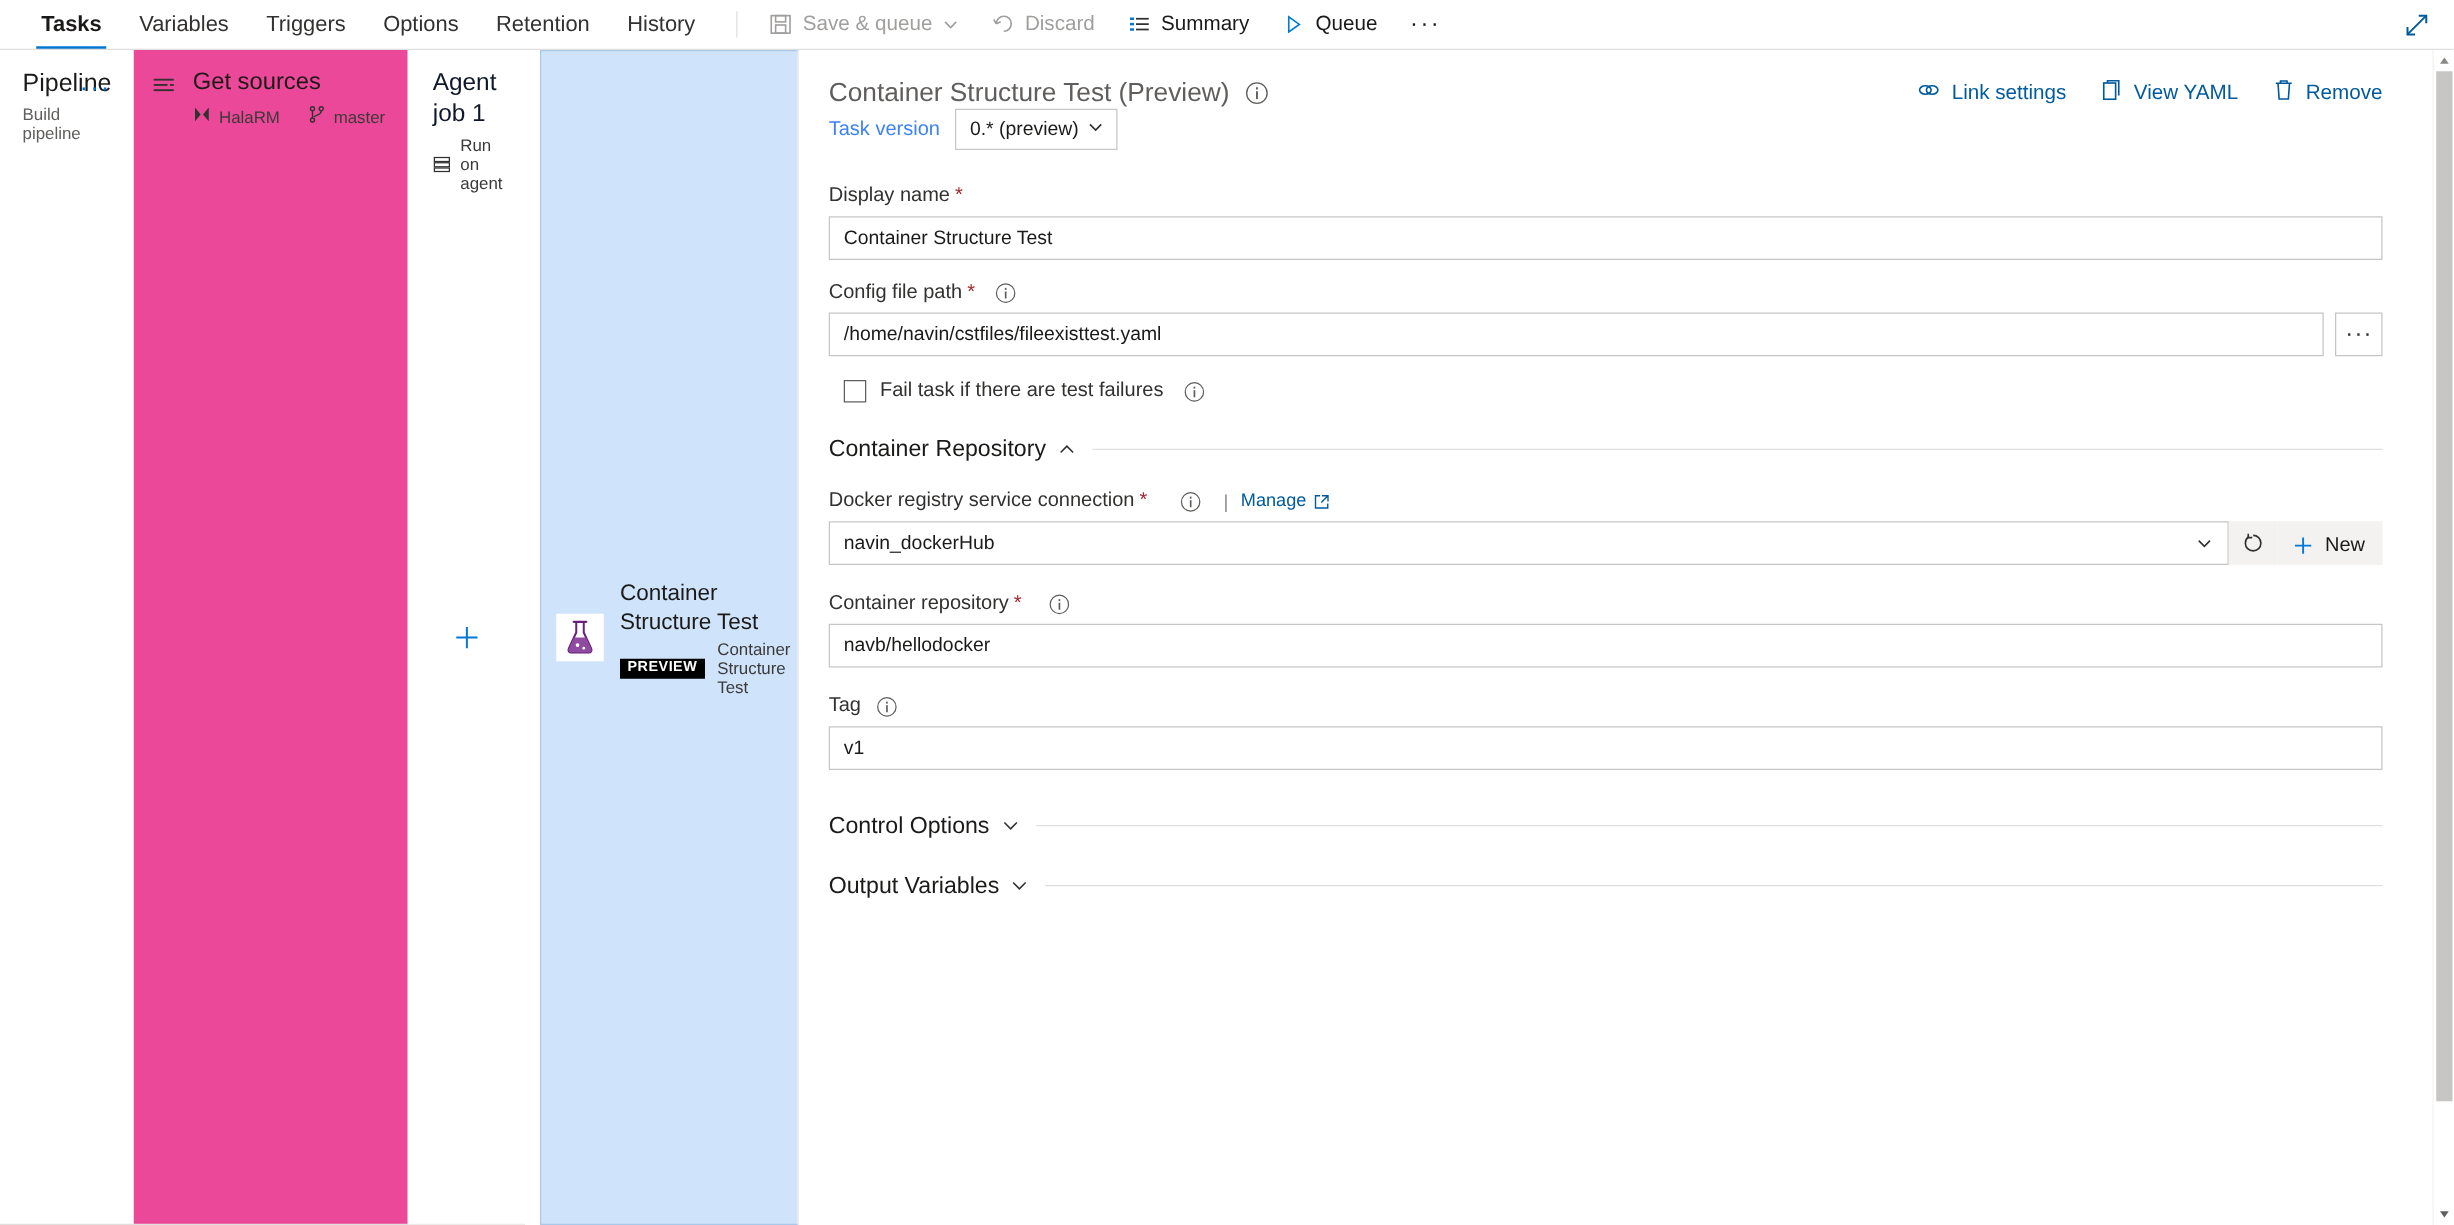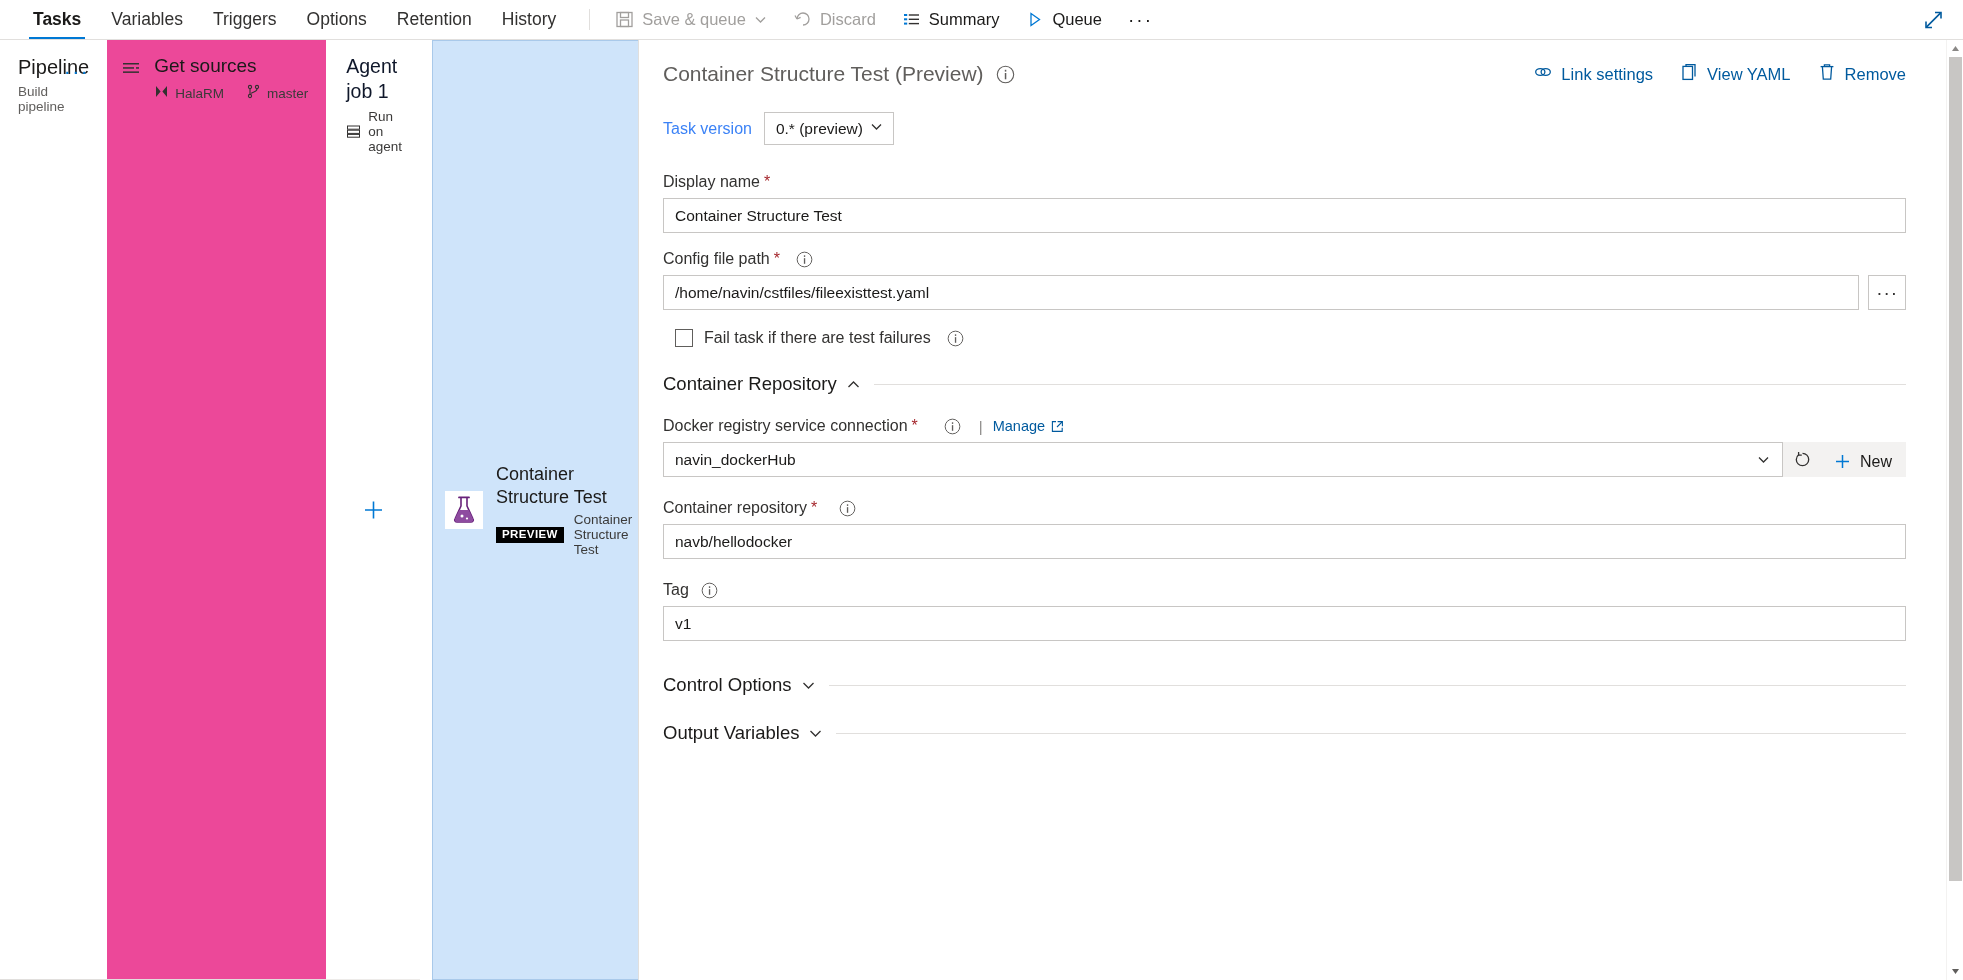--- a/index.html
+++ b/index.html
@@ -154,21 +154,20 @@
     overflow: hidden;
     position: relative;
   }
   .right-content {
     flex: 1 1 auto;
     padding: 22px 40px 20px 24px;
     overflow: hidden;
   }
   .panel-head {
     display: flex; align-items: center;
-    margin-bottom: 26px;
   }
   .panel-title {
     font-size: 21px; color: #605e5c; font-weight: 400;
   }
   .panel-actions { margin-left: auto; display: flex; gap: 26px; align-items: center; }
   .plink {
     display: flex; align-items: center; gap: 8px;
     color: #005a9e; font-size: 16.5px; cursor: pointer; text-align: center;
   }
 

